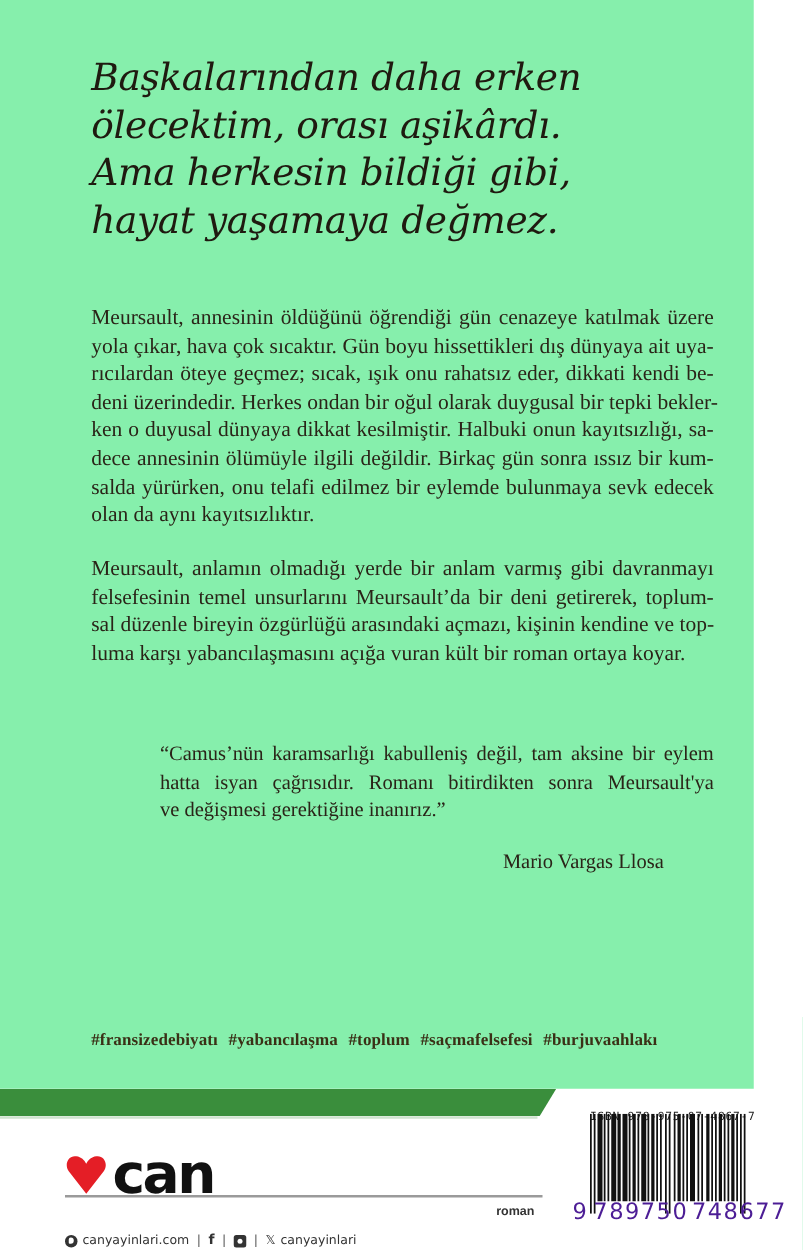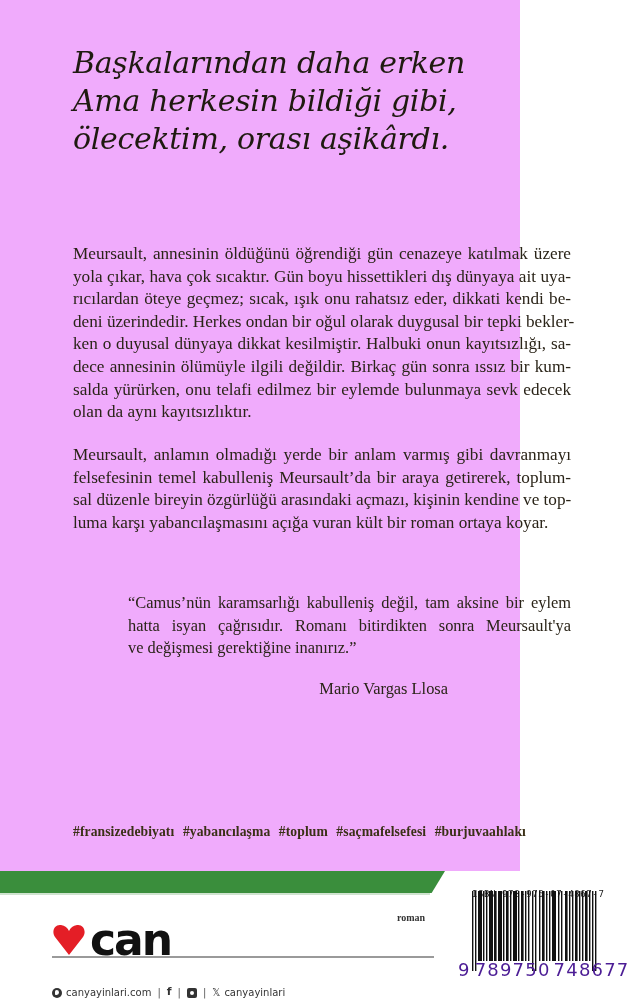--- a/index.html
+++ b/index.html
@@ -1,21 +1,21 @@
 <!DOCTYPE html>
 <html><head>
 <meta charset="utf-8">
 <style>
   * { margin: 0; padding: 0; box-sizing: border-box; }
   html, body { width: 642px; height: 1000px; overflow: hidden; background: #ffffff; }
   body { position: relative; font-family: "Liberation Serif", "DejaVu Serif", serif; color: #2a2418; }
 
   .cover-top {
-    position: absolute; left: 0; top: 0; width: 520px; height: 871px;
-    background: #f0abfc;
+    position: absolute; left: 0; top: 0; width: 603px; height: 871px;
+    background: #86efac;
   }
 
   .headline {
     position: absolute; left: 73px; top: 44px; width: 540px;
     font-family: "DejaVu Serif", "Liberation Serif", serif;
     font-style: italic; font-size: 30px; line-height: 38px; color: #1f1a10;
     letter-spacing: -0.3px;
   }
   .headline .line { display: block; white-space: nowrap; }
 
@@ -81,22 +81,22 @@
   .globe {
     width: 10px; height: 10px; border-radius: 50%; background: #333; display: inline-block; margin-right: 4px;
     position: relative;
   }
   .globe::after { content: ""; position: absolute; left: 3px; top: 2px; width: 4px; height: 5px; background: #fff; border-radius: 2px 3px 3px 1px; }
   .ig-icon { width: 10px; height: 10px; border-radius: 2px; background: #333; position: relative; display: inline-block; }
   .ig-icon::after { content: ""; position: absolute; left: 3px; top: 3px; width: 4px; height: 4px; border-radius: 50%; background: #fff; }
   .fb-icon { font-weight: bold; font-family: "DejaVu Sans", sans-serif; font-size: 11px; }
 
   .genre {
-    position: absolute; left: 397px; top: 912px;
-    font-family: Liberation Serif, serif; font-size: 10px; font-weight: bold; color: #333;
+    position: absolute; left: 397px; top: 964px;
+    font-family: Liberation Sans, sans-serif; font-size: 10px; font-weight: bold; color: #333;
   }
 
   .barcode-wrap {
     position: absolute; left: 448px; top: 877px; width: 160px; height: 106px;
   }
   .isbn-text {
     position: absolute; left: 24px; top: 2px;
     font-family: "DejaVu Sans Mono", "Liberation Mono", monospace; font-size: 9px; color: #222;
     letter-spacing: 0.6px; white-space: nowrap; margin-top: 10px;
   }
@@ -109,38 +109,39 @@
   .ean-digits .first { margin-right: 4px; }
   .ean-digits .mid { margin-right: 3px; }
 </style>
 </head>
 <body>
 
 <div class="cover-top">
 
   <div class="headline">
     <span class="line">Başkalarından daha erken</span>
+    <span class="line">ölecektim, orası aşikârdı.</span>
     <span class="line">Ama herkesin bildiği gibi,</span>
-    <span class="line">ölecektim, orası aşikârdı.</span>
+    <span class="line">hayat yaşamaya değmez.</span>
   </div>
 
   <div class="body-text p1">
     <span class="line">Meursault, annesinin öldüğünü öğrendiği gün cenazeye katılmak üzere</span>
     <span class="line">yola çıkar, hava çok sıcaktır. Gün boyu hissettikleri dış dünyaya ait uya-</span>
     <span class="line">rıcılardan öteye geçmez; sıcak, ışık onu rahatsız eder, dikkati kendi be-</span>
     <span class="line">deni üzerindedir. Herkes ondan bir oğul olarak duygusal bir tepki bekler-</span>
     <span class="line">ken o duyusal dünyaya dikkat kesilmiştir. Halbuki onun kayıtsızlığı, sa-</span>
     <span class="line">dece annesinin ölümüyle ilgili değildir. Birkaç gün sonra ıssız bir kum-</span>
     <span class="line">salda yürürken, onu telafi edilmez bir eylemde bulunmaya sevk edecek</span>
     <span class="line last">olan da aynı kayıtsızlıktır.</span>
   </div>
 
   <div class="body-text p2">
     <span class="line">Meursault, anlamın olmadığı yerde bir anlam varmış gibi davranmayı</span>
-    <span class="line">felsefesinin temel kabulleniş Meursault’da bir araya getirerek, toplum-</span>
+    <span class="line">felsefesinin temel unsurlarını Meursault’da bir deni getirerek, toplum-</span>
     <span class="line">sal düzenle bireyin özgürlüğü arasındaki açmazı, kişinin kendine ve top-</span>
     <span class="line last">luma karşı yabancılaşmasını açığa vuran kült bir roman ortaya koyar.</span>
   </div>
 
   <div class="quote">
     <span class="line">“Camus’nün karamsarlığı kabulleniş değil, tam aksine bir eylem</span>
     <span class="line">hatta isyan çağrısıdır. Romanı bitirdikten sonra Meursault'ya</span>
     <span class="line last">ve değişmesi gerektiğine inanırız.”</span>
   </div>
 

